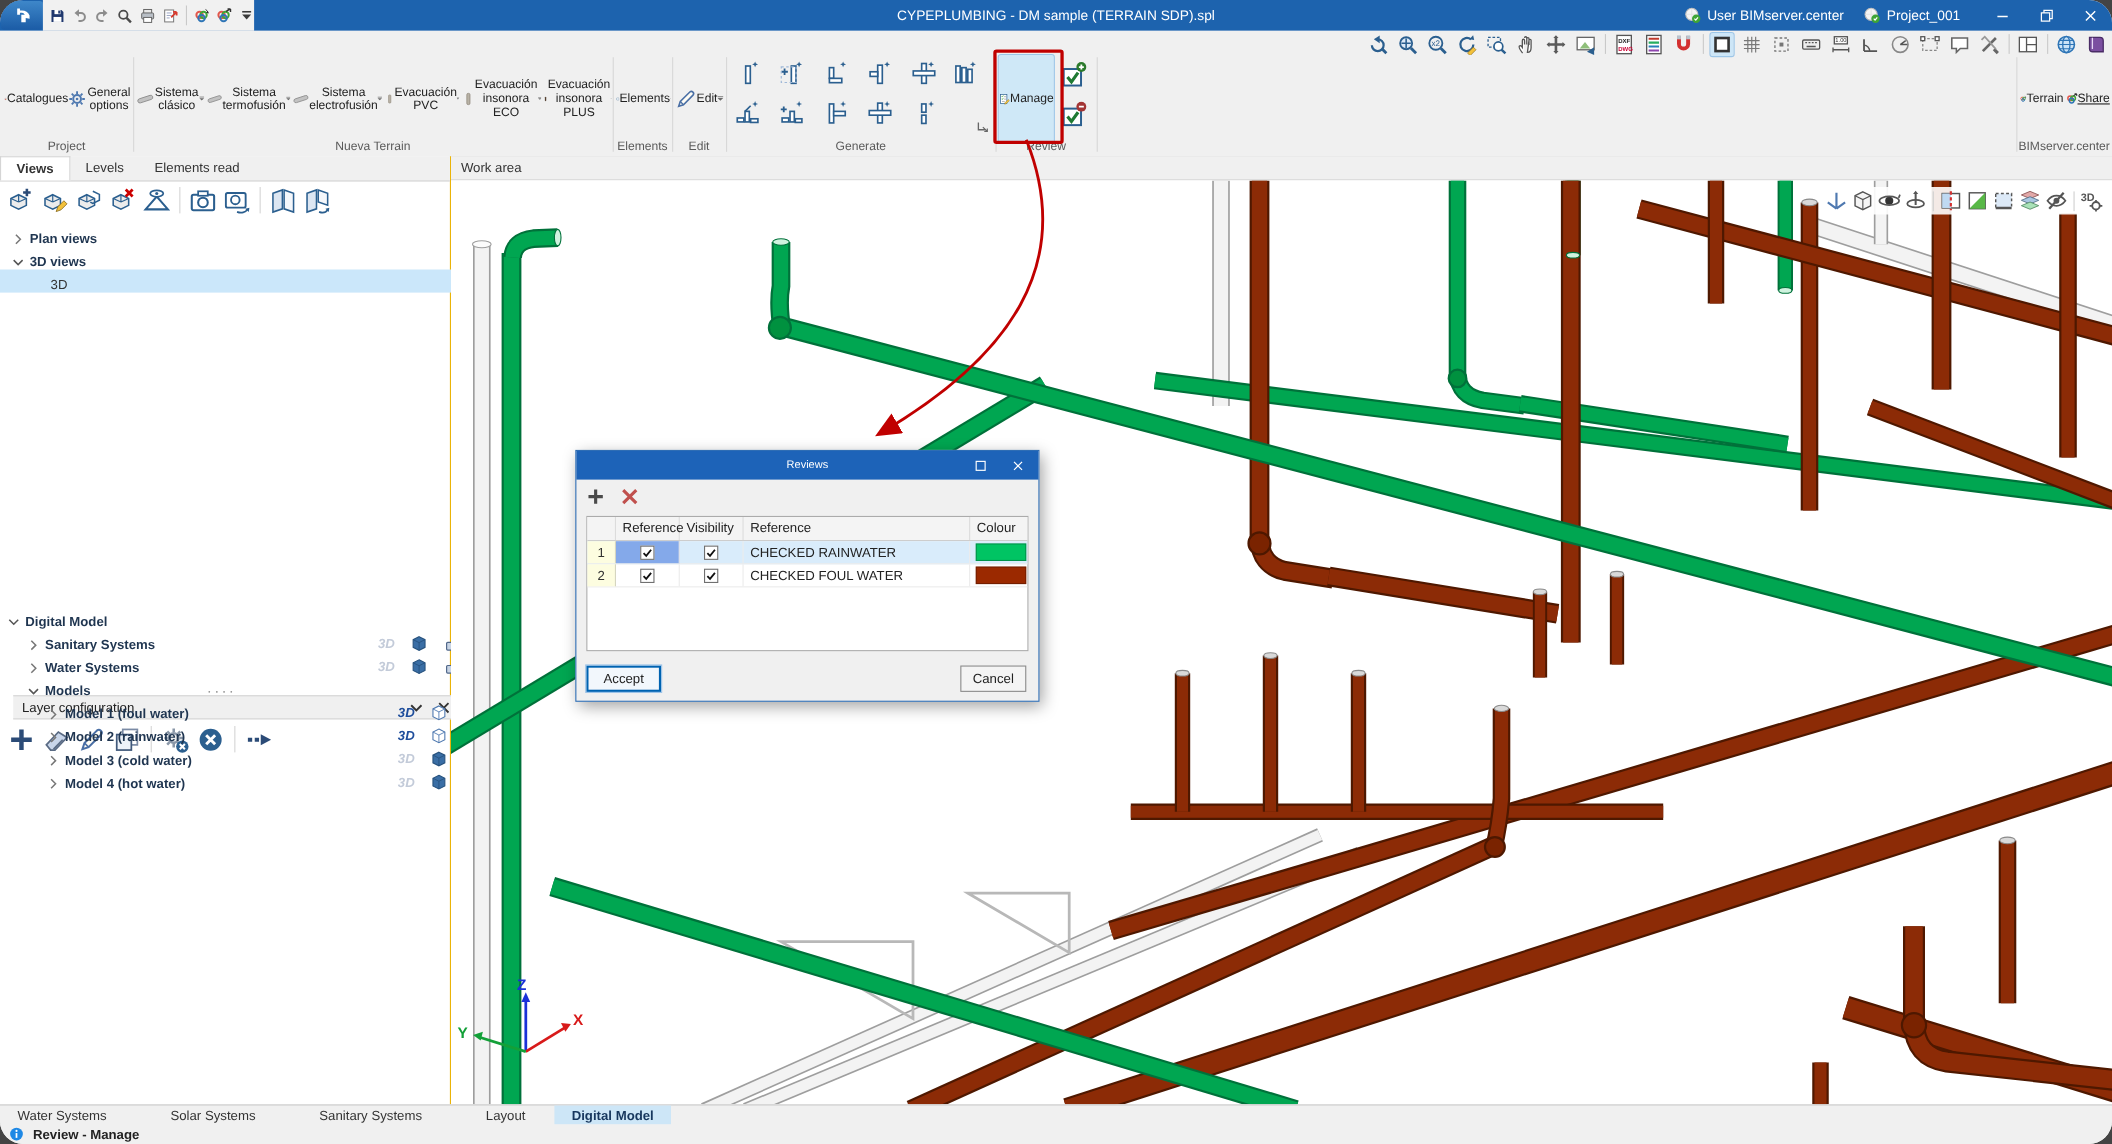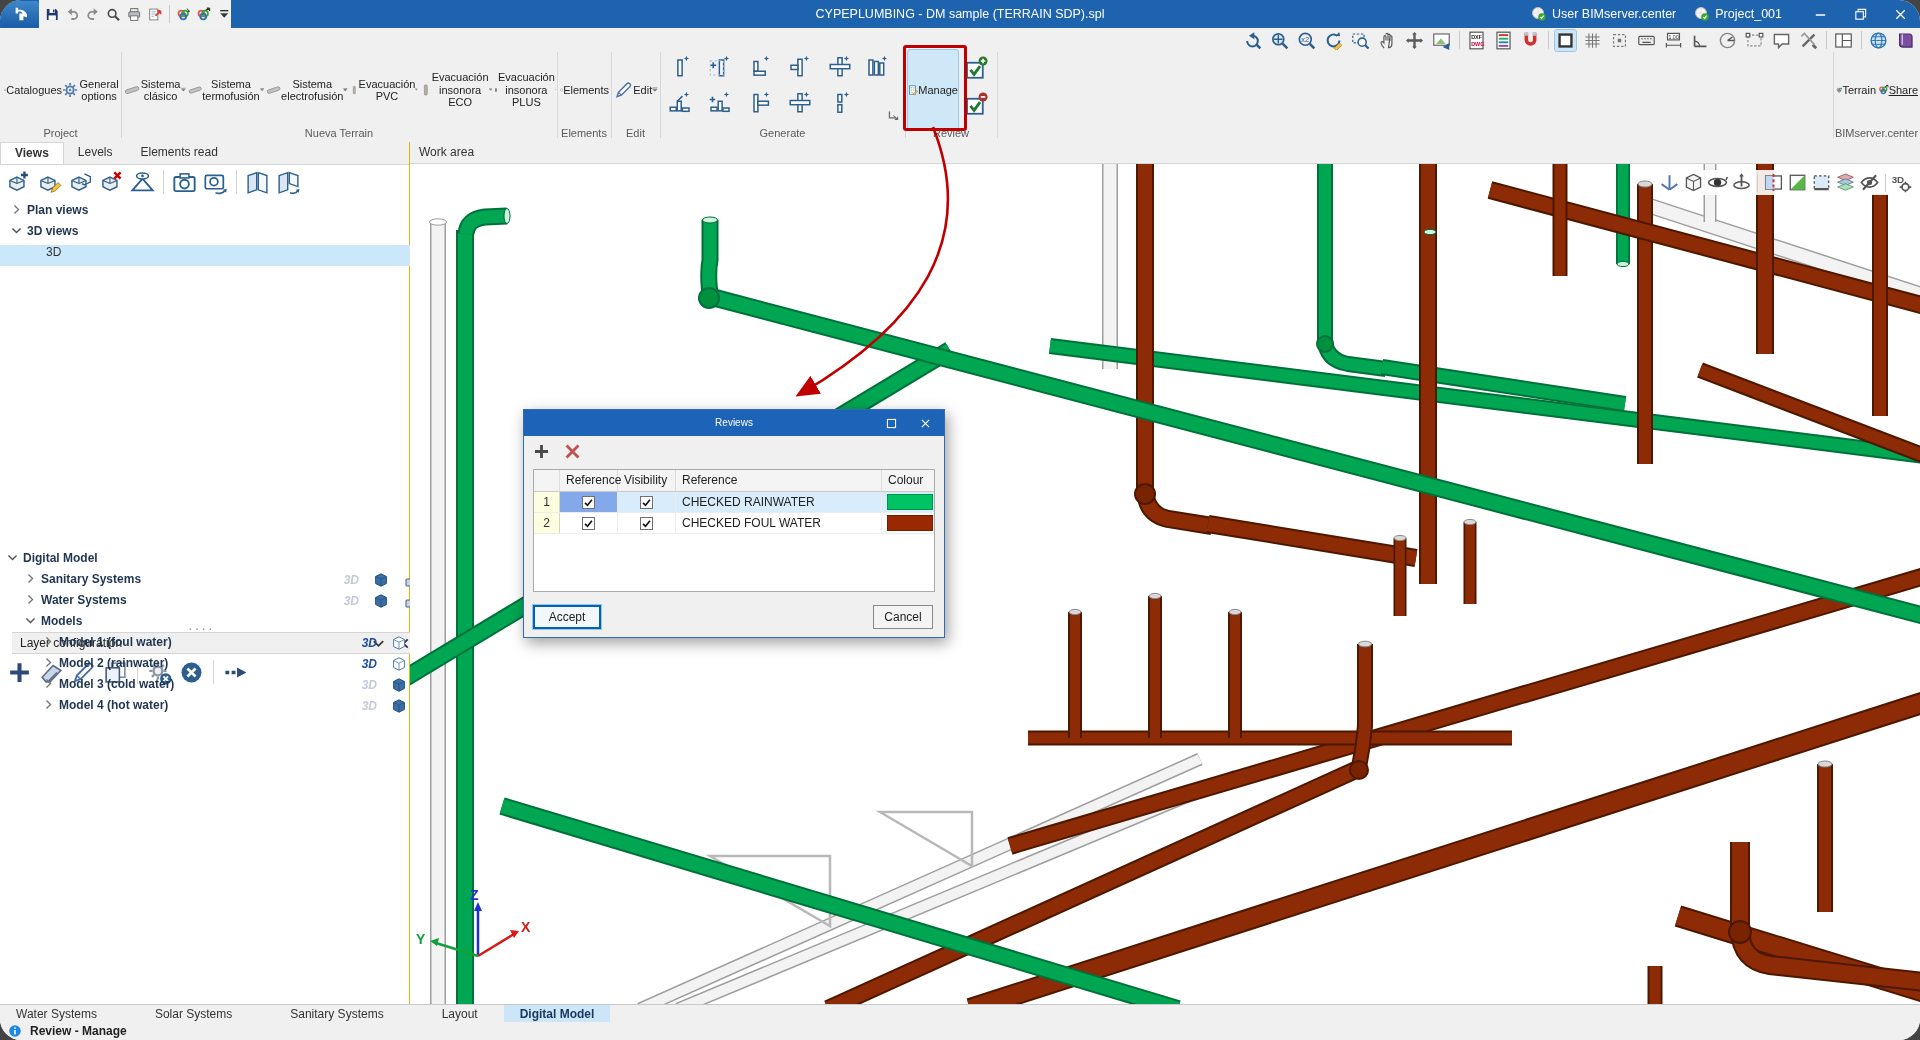--- a/index.html
+++ b/index.html
@@ -40,21 +40,21 @@
   .glabel{position:absolute;top:99px;height:14px;font-size:11px;color:#5a5a5a;text-align:center;}
   .annot{position:absolute;border:3px solid #c00000;border-radius:3px;pointer-events:none;z-index:30;}
   
   .lpanel{position:absolute;left:0;top:142px;width:410px;height:862px;background:#fff;border-right:1px solid #eab308;box-sizing:border-box;padding-left:47px;}
   .ptabs{position:absolute;left:0;top:0;width:100%;height:22px;background:#f0f0f0;border-bottom:1px solid #d5d5d5;display:flex;}
   .ptab{padding:0 14px;line-height:21px;font-size:12px;color:#333;cursor:pointer;}
   .ptab.active{background:#fff;border:1px solid #d5d5d5;border-bottom:none;line-height:20px;font-weight:bold;}
   .ltb{position:absolute;left:0;top:22px;width:100%;height:36px;display:flex;align-items:center;}
   .ltb .ic{width:25px;height:25px;margin-left:6px;cursor:pointer;}
   .ltb .vsep{width:1px;height:24px;background:#d5d5d5;margin-left:8px;margin-right:2px;}
-  .trow{position:absolute;left:0;width:100%;height:21px;display:flex;align-items:flex-start;cursor:pointer;}
+  .trow{position:absolute;left:0;width:100%;height:21px;display:flex;align-items:flex-end;cursor:pointer;}
   .trow .chev{width:13px;height:13px;margin-right:4px;}
   .trow.sel{background:#cbe7fa;}
   .tlabel{font-weight:bold;color:#1f3550;font-size:12px;}
   .tlabel.normal{font-weight:normal;color:#333;}
   .grip{position:absolute;left:188px;top:478px;color:#9a9a9a;font-size:14px;letter-spacing:2px;}
   .lchead{position:absolute;left:0;top:490px;width:100%;height:22px;background:#f0f0f0;border-top:1px solid #d5d5d5;
           border-bottom:1px solid #d5d5d5;display:flex;align-items:center;box-sizing:border-box;margin-left:12px;}
   .lchead .t{margin-left:8px;font-size:12px;color:#222;flex:1;}
   .lchead .ic{width:15px;height:15px;margin-right:10px;cursor:pointer;}
   .lctb{position:absolute;left:0;top:513px;width:100%;height:34px;display:flex;align-items:center;}

